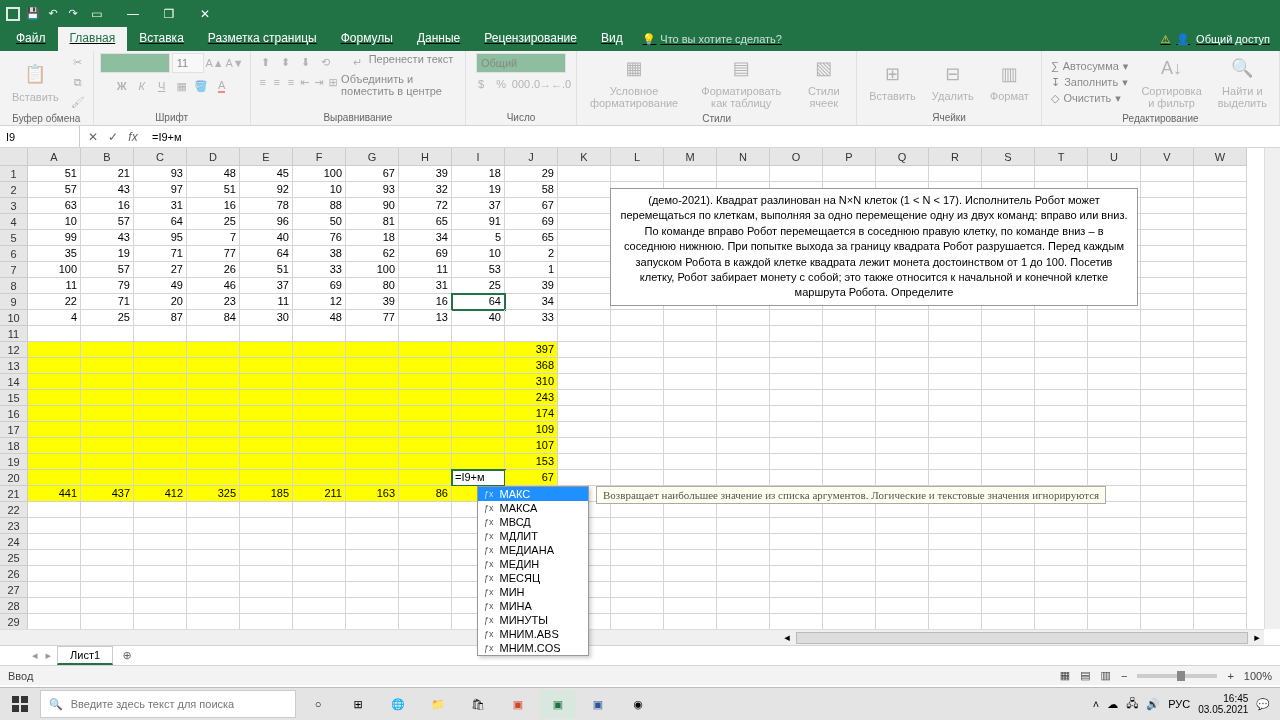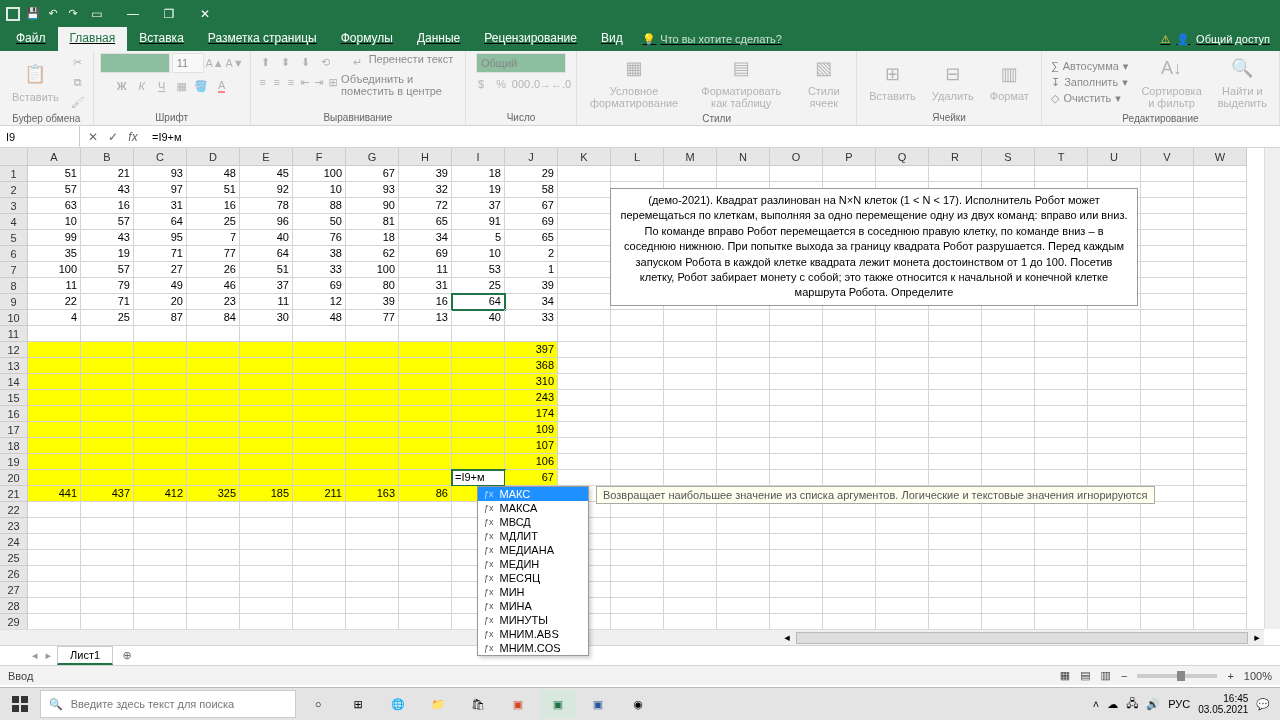--- a/index.html
+++ b/index.html
@@ -803,21 +803,21 @@
       <div class="gridrow">
         <div class="cell yellow"></div>
         <div class="cell yellow"></div>
         <div class="cell yellow"></div>
         <div class="cell yellow"></div>
         <div class="cell yellow"></div>
         <div class="cell yellow"></div>
         <div class="cell yellow"></div>
         <div class="cell yellow"></div>
         <div class="cell yellow"></div>
-        <div class="cell yellow">106</div>
+        <div class="cell yellow">153</div>
         <div class="cell"></div>
         <div class="cell"></div>
         <div class="cell"></div>
         <div class="cell"></div>
         <div class="cell"></div>
         <div class="cell"></div>
         <div class="cell"></div>
         <div class="cell"></div>
         <div class="cell"></div>
         <div class="cell"></div>
@@ -1131,21 +1131,21 @@
         <div class="item">
           <span style="font-size: 9px; opacity: 0.7;">ƒx</span>
           <span>МНИМ.ABS</span>
         </div>
         <div class="item">
           <span style="font-size: 9px; opacity: 0.7;">ƒx</span>
           <span>МНИМ.COS</span>
         </div>
       </div>
     </div>
-  <div class="tooltip" style="left:596px; top:338px;">Возвращает наибольшее значение из списка аргументов. Логические и текстовые значения игнорируются</div>
+  <div class="tooltip" style="left:596px; top:338px;font-family:Liberation Serif, serif;">Возвращает наибольшее значение из списка аргументов. Логические и текстовые значения игнорируются</div>
 </div>
 
 <div class="sheettabs">
   <span style="color:#999;padding:0 2px">◂</span>
   <span style="color:#999;padding:0 2px">▸</span>
   <div class="sheettab">Лист1</div>
   <div class="addsheet">⊕</div>
 </div>
 
 <div class="statusbar">

